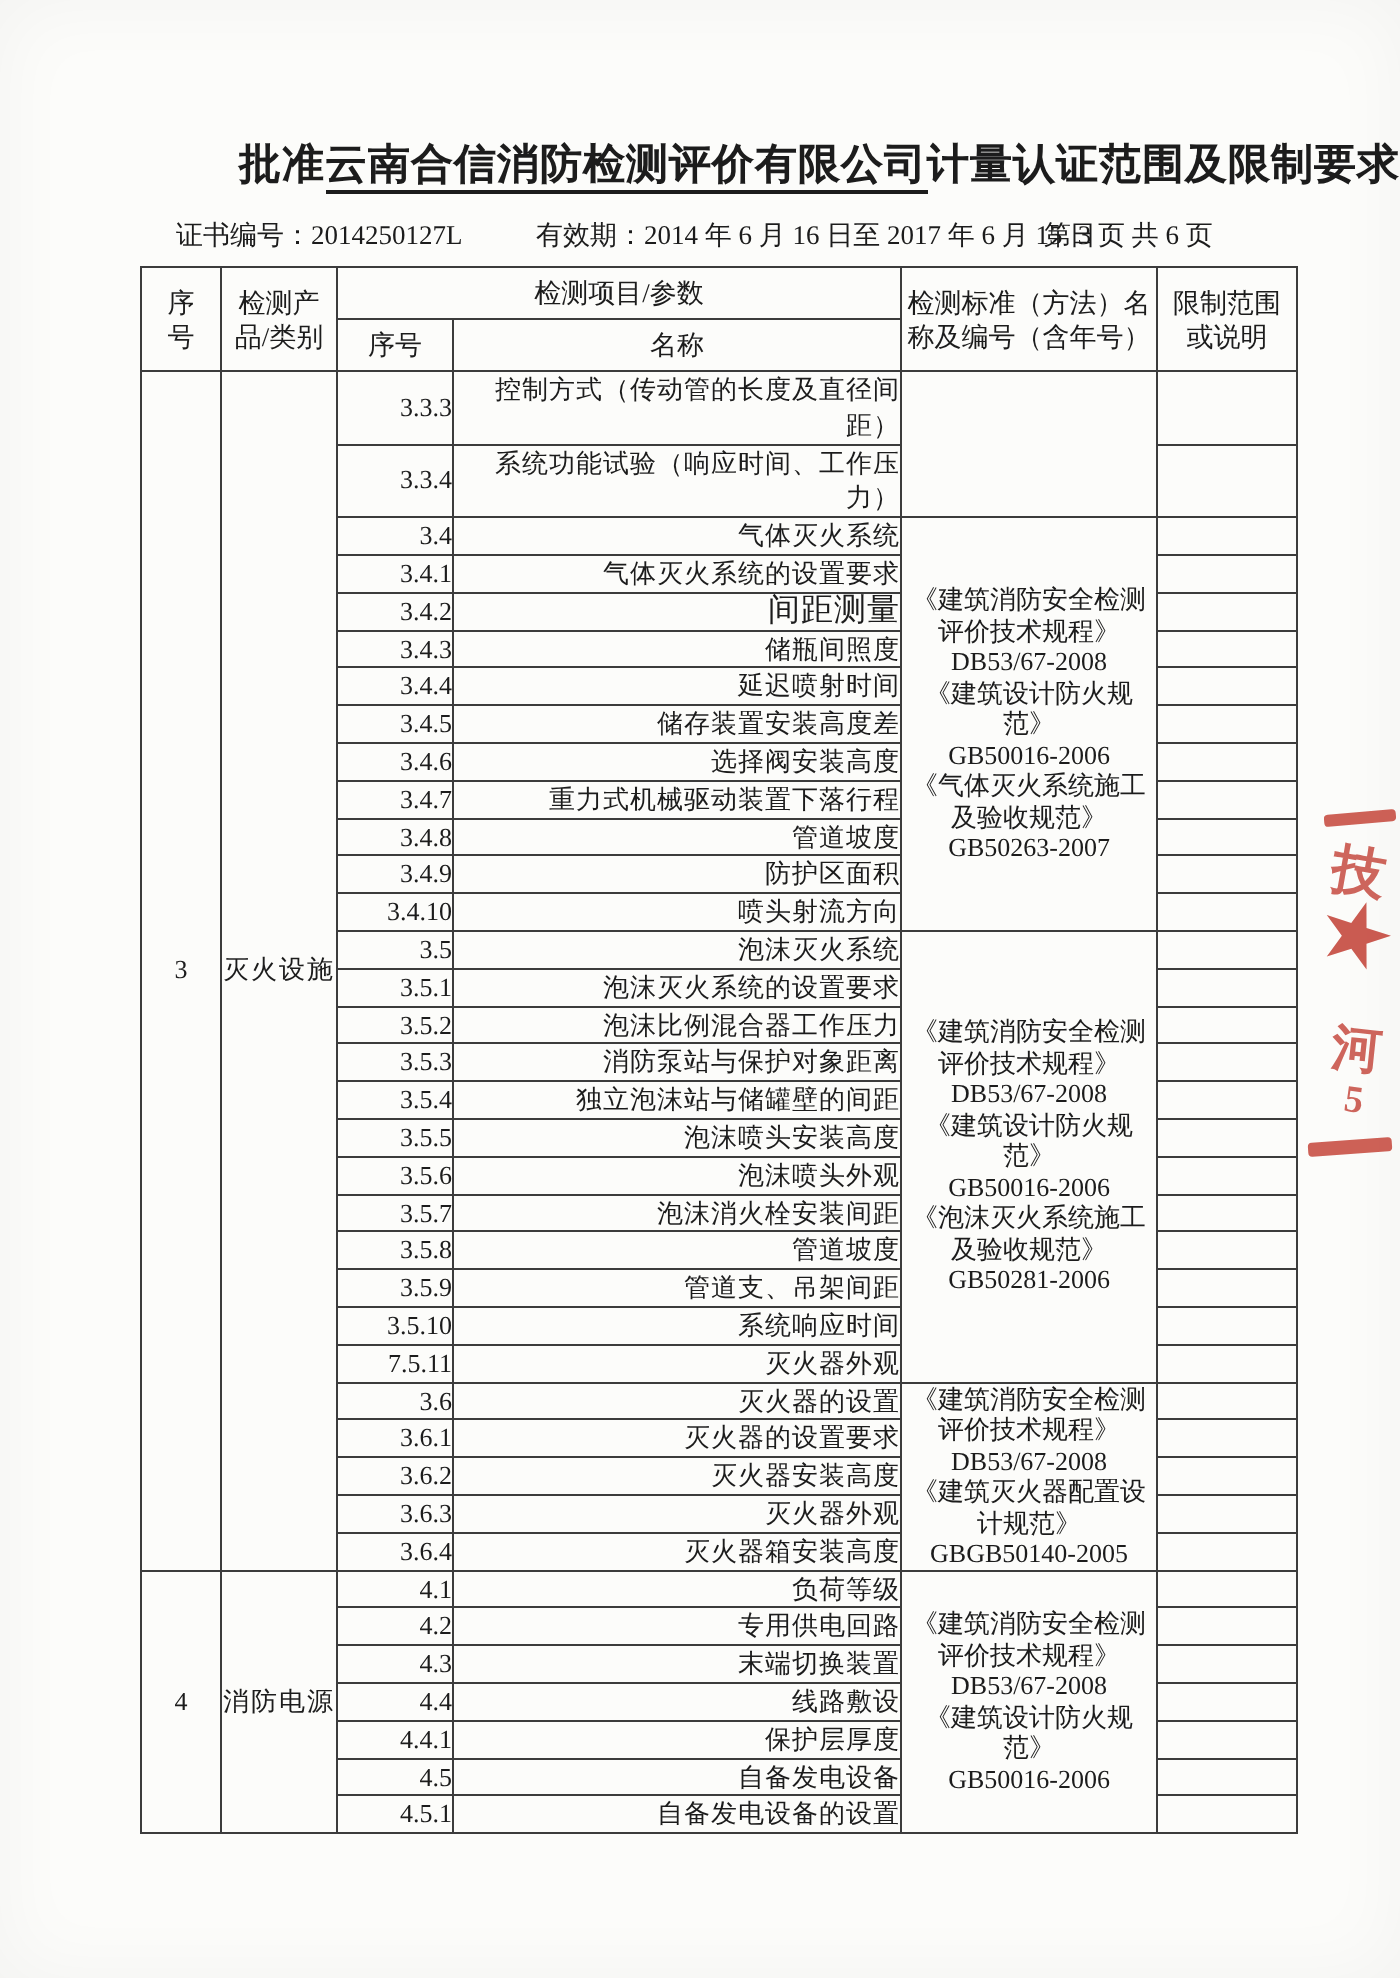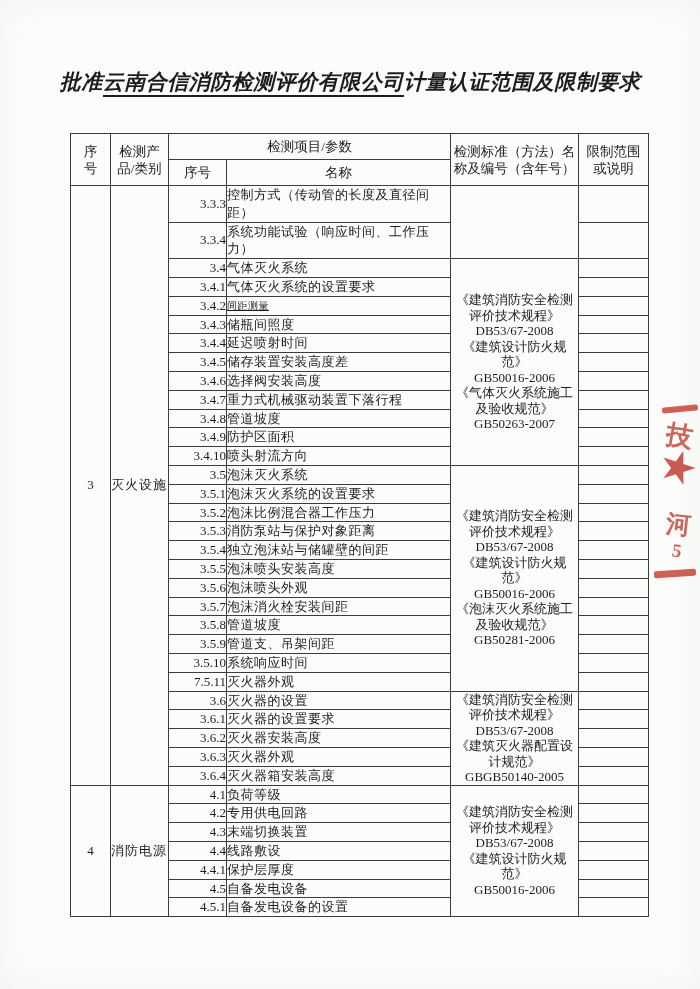--- a/index.html
+++ b/index.html
@@ -4,22 +4,22 @@
 <style>
   html,body{margin:0;padding:0;background:#9a9a9a;}
   .page{
     width:700px;height:989px;position:relative;overflow:hidden;
     background:#fcfcfa;
     font-family:"Liberation Serif","DejaVu Serif",serif;
     color:#1c1c1c;
     box-shadow:inset 0 0 40px rgba(0,0,0,0.04);
   }
   .title{
-    position:absolute;top:68px;left:0;width:100%;text-align:center;
-    font-size:21px;font-weight:bold;letter-spacing:0.5px;margin:0;white-space:nowrap;font-style:italic;
+    position:absolute;top:68px;left:0;width:100%;text-align:right;
+    font-size:21px;font-weight:bold;letter-spacing:0.5px;margin:0;white-space:nowrap;
   }
   .title .u{border-bottom:2px solid #1c1c1c;padding-bottom:1px;}
   .meta{position:absolute;top:109px;left:0;width:100%;font-size:13.5px;height:18px;}
   .m-cert{position:absolute;left:88px;}
   .m-valid{position:absolute;left:268px;}
   .m-page{position:absolute;left:522px;}
 
   table.scope{
     position:absolute;top:133px;left:70px;width:578px;
     border-collapse:collapse;table-layout:fixed;
@@ -28,24 +28,24 @@
   .scope thead th{
     font-weight:normal;font-size:13.5px;height:23px;line-height:17px;
     text-align:center;padding:1px 2px;vertical-align:middle;
   }
   .scope thead .l{display:block;line-height:17px;}
   .scope tbody td{
     font-size:13px;height:17.8px;line-height:17.8px;padding:0;
     vertical-align:middle;
   }
   td.no{text-align:right;}
-  td.nm{text-align:left;padding-left:8px;letter-spacing:0.5px;}
-  td.nm.small{font-size:10px;text-decoration:underline;}
+  td.nm{text-align:right;padding-left:8px;letter-spacing:0.5px;}
+  td.nm.small{font-size:16px;}
   td.seq{text-align:center;font-size:15px;}
-  td.cat{text-align:left;font-size:14.5px;line-height:20px;padding:0 7px;letter-spacing:1px;}
+  td.cat{text-align:center;font-size:14.5px;line-height:20px;padding:0 7px;letter-spacing:1px;}
   td.std{font-size:12.5px;text-align:center;padding:0 2px;}
   td.std div{line-height:15.5px;text-align:center;}
   td.lim{background:transparent;}
 
   
   .stamp{position:absolute;left:650px;top:398px;width:50px;height:184px;pointer-events:none;}
   .stamp .s-bar{position:absolute;background:#c4453a;opacity:0.85;border-radius:2px;}
   .s-bar1{left:12px;top:8px;width:36px;height:6px;transform:rotate(-5deg);}
   .s-bar2{left:4px;top:172px;width:42px;height:7px;transform:rotate(-4deg);}
   .stamp .s-ch{position:absolute;color:#c4453a;font-weight:bold;opacity:0.82;
@@ -56,20 +56,25 @@
   .s-ch2{left:16px;top:110px;font-size:25px;transform:rotate(6deg);opacity:0.7;}
   .s-ch3{left:22px;top:142px;font-size:19px;transform:rotate(8deg);opacity:0.65;}
 </style>
 </head>
 <body>
 
 <div class="page">
 
   <h1 class="title"><span>批准</span><span class="u">云南合信消防检测评价有限公司</span><span>计量认证范围及限制要求</span></h1>
 
+  <div class="meta">
+    <span class="m-cert">证书编号：2014250127L</span>
+    <span class="m-valid">有效期：2014 年 6 月 16 日至 2017 年 6 月 15 日</span>
+    <span class="m-page">第 3 页 共 6 页</span>
+  </div>
 
   <table class="scope">
     <colgroup>
       <col style="width:40px">
         <col style="width:58px">
         <col style="width:58px">
       <col style="width:224px">
         <col style="width:128px">
         <col style="width:70px">
     </colgroup>

